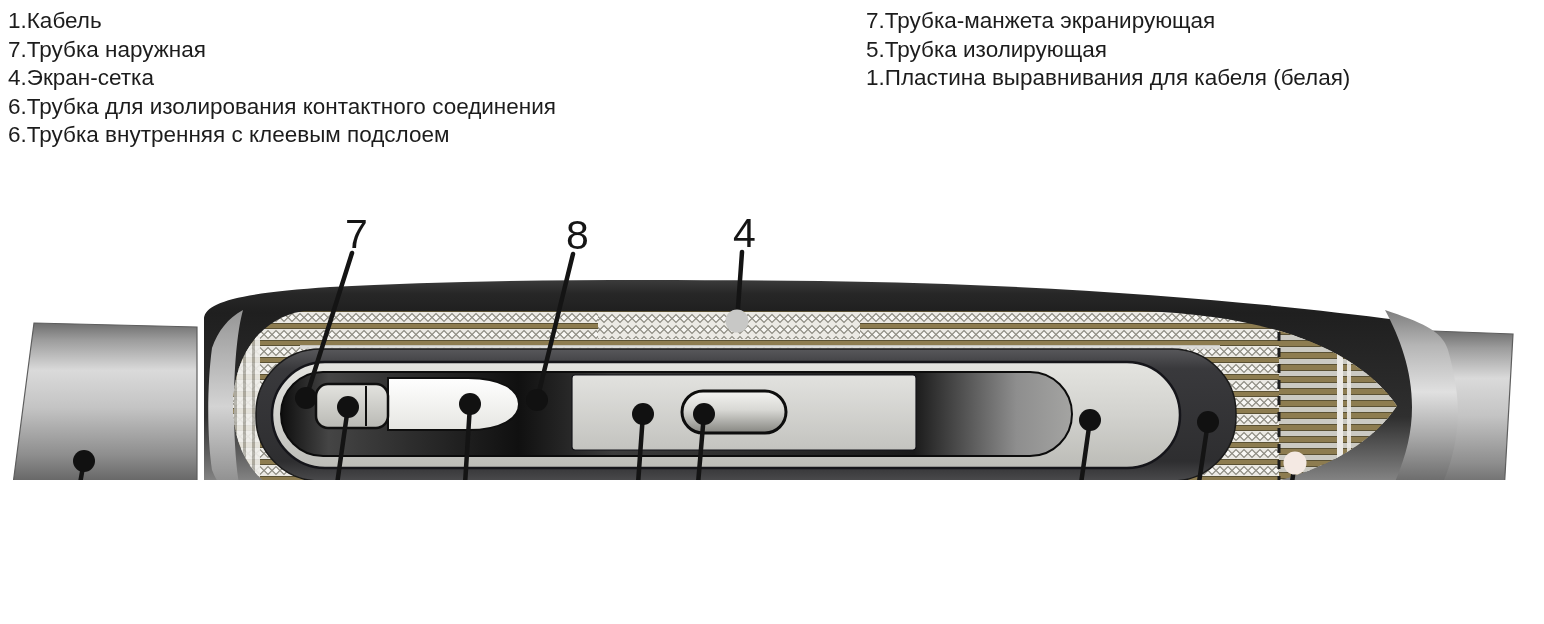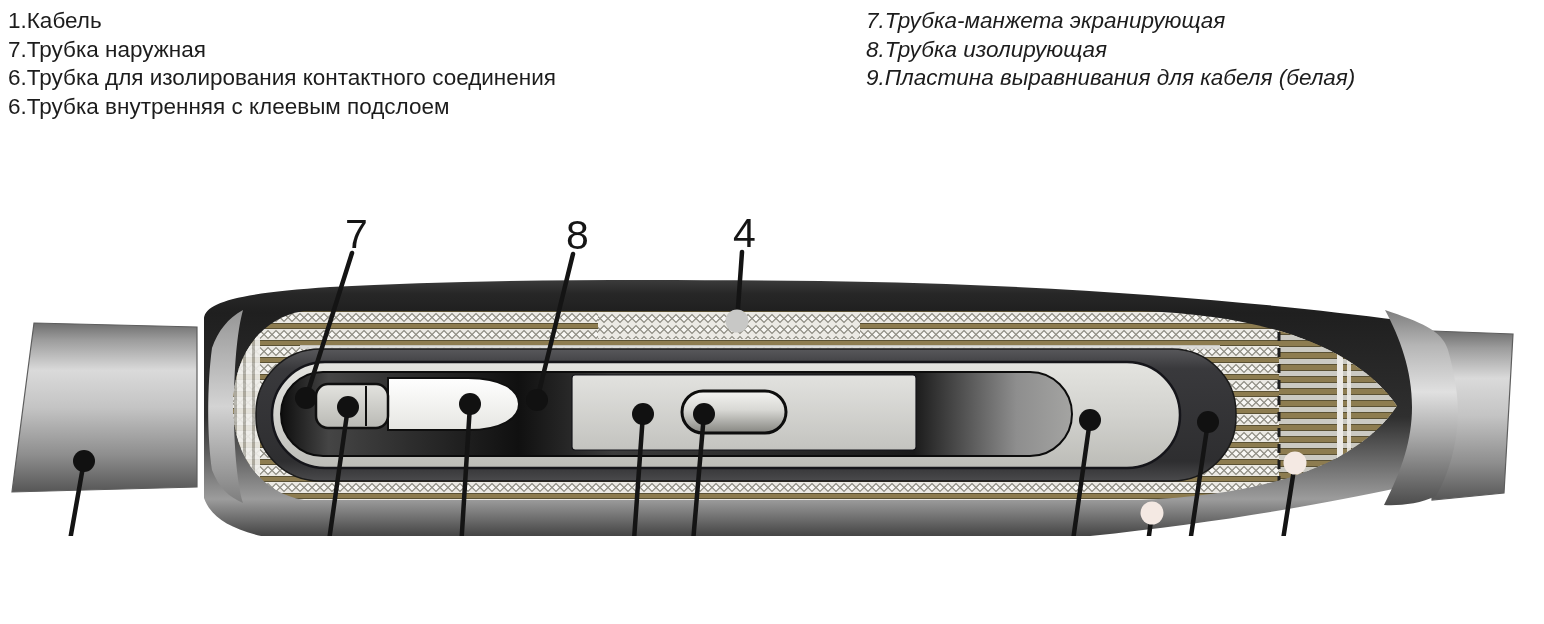--- a/index.html
+++ b/index.html
@@ -1,43 +1,44 @@
 <!DOCTYPE html>
 <html><head>
 <meta charset="utf-8">
 <style>
   html,body{margin:0;padding:0;background:#fff;}
   .stage{
-    position:relative;width:1544px;height:536px;background:#ffffff;
+    position:relative;width:1544px;height:480px;background:#ffffff;
     font-family:"Liberation Sans", sans-serif;overflow:hidden;
   }
   .legend{position:absolute;top:7px;color:#1c1c1c;font-size:22.5px;line-height:28.6px;white-space:nowrap;}
   .legend-left{left:8px;}
-  .legend-right{left:866px;font-style:italic;}
+  .legend-right{left:866px;}
   .diagram-svg{position:absolute;left:0;top:0;}
   .callout{
     position:absolute;color:#151515;font-size:41px;line-height:1;
     transform:translate(-50%,-50%);letter-spacing:-1px;
   }
 </style>
 </head>
 <body>
 
 <div class="stage">
 
   <div class="legend legend-left">
     <div>1.Кабель</div>
     <div>7.Трубка наружная</div>
+    <div>4.Экран-сетка</div>
     <div>6.Трубка для изолирования контактного соединения</div>
     <div>6.Трубка внутренняя с клеевым подслоем</div>
   </div>
   <div class="legend legend-right">
     <div>7.Трубка-манжета экранирующая</div>
-    <div>8.Трубка изолирующая</div>
-    <div>9.Пластина выравнивания для кабеля (белая)</div>
+    <div>5.Трубка изолирующая</div>
+    <div>1.Пластина выравнивания для кабеля (белая)</div>
   </div>
 
   <svg class="diagram-svg" width="1544" height="624" viewBox="0 0 1544 624">
     <defs>
       <linearGradient id="gradCable" x1="0" y1="0" x2="0" y2="1">
         <stop offset="0" stop-color="#6e6e6e"></stop>
         <stop offset="0.10" stop-color="#9c9c9c"></stop>
         <stop offset="0.28" stop-color="#dadada"></stop>
         <stop offset="0.50" stop-color="#c4c4c4"></stop>
         <stop offset="0.78" stop-color="#8e8e8e"></stop>

